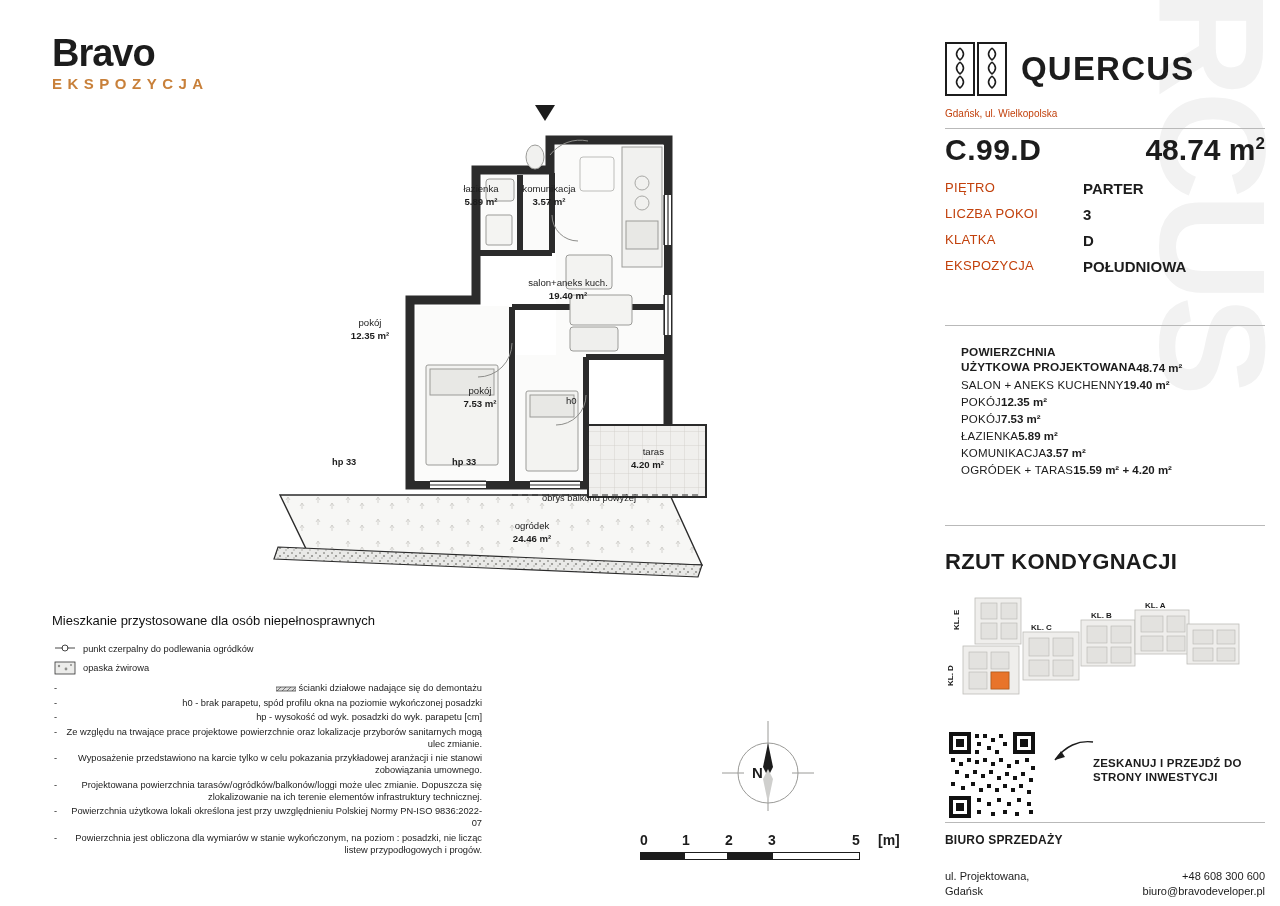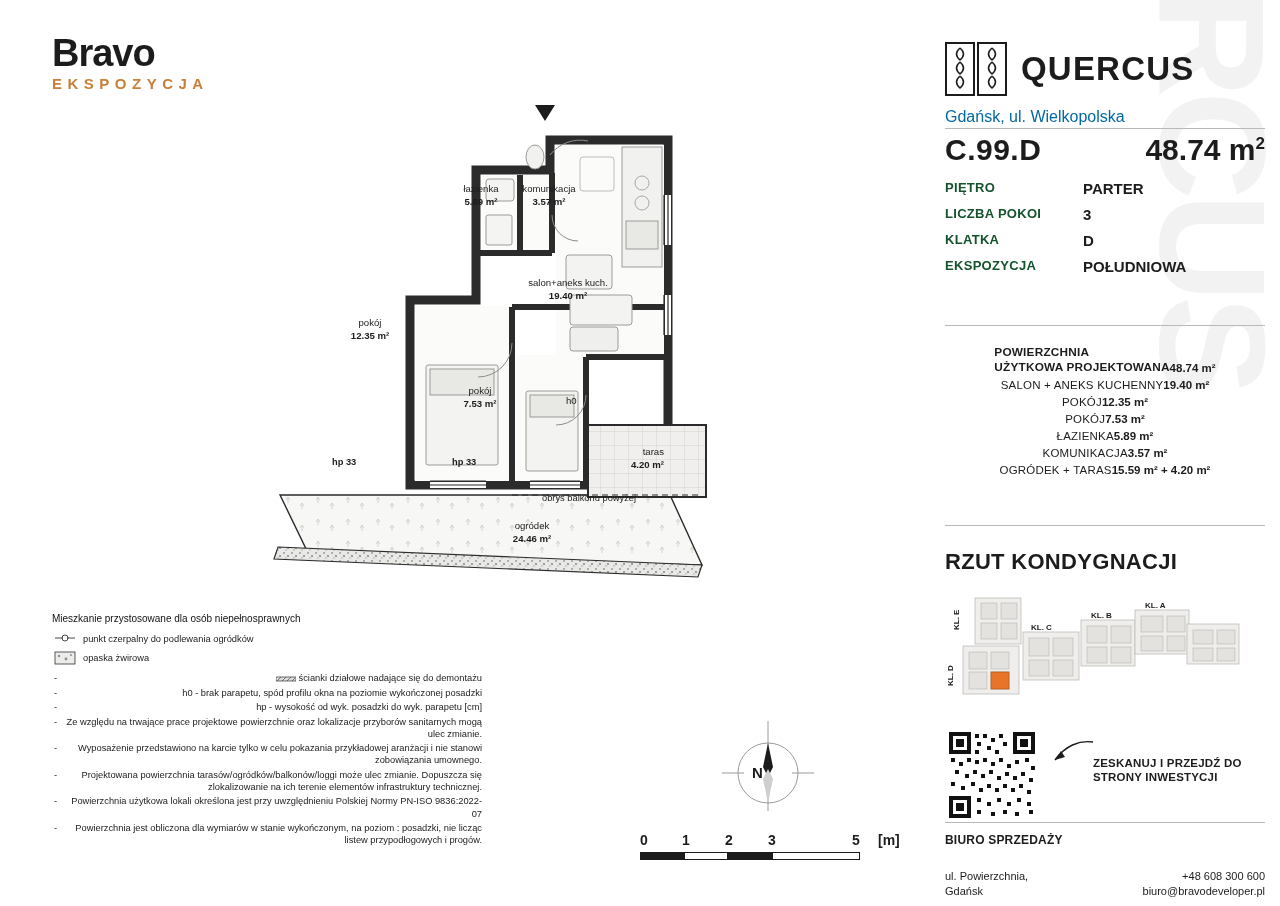--- a/index.html
+++ b/index.html
@@ -20,21 +20,21 @@
   .logo { position:absolute; left:52px; top:34px; }
   .logo-name { font-size:38px; font-weight:bold; letter-spacing:-1px; line-height:1; color:#1c1c1c; }
   .logo-sub { font-size:15px; font-weight:bold; letter-spacing:5.5px; color:#C8803A; margin-top:3px; }
 
   
   .plan { position:absolute; left:250px; top:95px; width:660px; height:500px; }
   .plan svg { display:block; }
 
   
   .legend { position:absolute; left:52px; top:612px; width:430px; font-size:9.3px; line-height:1.32; color:#222; }
-  .legend .head { font-size:10px; margin-bottom:7px; color:#111; }
+  .legend .head { font-size:13px; margin-bottom:13px; color:#111; }
   .legend-row { display:flex; align-items:flex-start; margin-bottom:6px; }
   .legend-ico { width:26px; flex:0 0 26px; margin-right:5px; display:flex; align-items:center; justify-content:center; }
   .legend-txt { flex:1; padding-top:1px; }
   .bul { position:relative; padding-left:11px; margin-bottom:2px; }
   .bul:before { content:"-"; position:absolute; left:2px; top:0; }
   .bullets { margin-top:7px;text-align:right; }
 
   
   .compass { position:absolute; left:718px; top:715px; width:100px; height:100px; }
 
@@ -46,37 +46,37 @@
   .seg { position:absolute; top:0; height:8px; }
 
   
   .right { position:absolute; left:915px; top:0; width:365px; height:906px; background:#ffffff; }
   .watermark { position:absolute; right:-18px; top:390px; font-size:150px; font-weight:bold; color:#f2f2f2; letter-spacing:-6px; transform:rotate(90deg); transform-origin:right top; white-space:nowrap; z-index:0; }
   .right-inner { position:relative; z-index:1; }
 
   .brandline { position:absolute; left:30px; top:40px; display:flex; align-items:center; }
   .brand-mark { width:62px; height:58px; margin-right:14px; }
   .brand-text { font-size:33px; font-weight:bold; letter-spacing:1.2px; color:#1c1c1c; }
-  .brand-addr { position:absolute; left:30px; top:108px; font-size:16px; color:#0369a1; }
+  .brand-addr { position:absolute; left:30px; top:108px; font-size:10px; color:#c2410c; }
 
   .titlerow { position:absolute; left:30px; top:133px; width:320px; display:flex; justify-content:space-between; align-items:baseline; }
   .unit-id { font-size:30px; font-weight:bold; letter-spacing:0.5px; }
   .unit-area { font-size:30px; font-weight:bold;margin-left:16px; }
   .unit-area sup { font-size:17px; }
 
   .specs { position:absolute; left:30px; top:180px; width:320px; font-size:13px; }
   .spec-row { display:flex; margin-bottom:9px; }
-  .spec-k { width:138px; font-weight:bold; letter-spacing:0.3px; color:#14532d; }
+  .spec-k { width:138px; font-weight:normal; letter-spacing:0.3px; color:#c2410c; }
   .spec-v { font-weight:bold; font-size:15px; }
 
   .hr { position:absolute; left:30px; width:320px; height:1px; background:#b9b9b9; }
 
   .areas { position:absolute; left:30px; top:340px; width:320px; font-size:11.5px; }
   .areas .title { font-weight:bold; font-size:11.8px; line-height:1.25; letter-spacing:0.2px; }
-  .a-row { display:flex; justify-content:center; margin-top:5px; }
+  .a-row { display:flex; justify-content:flex-start; margin-top:5px;margin-left:16px; }
   .a-row.hdr { font-weight:bold; }
   .a-k { text-transform:uppercase; letter-spacing:0.2px; }
   .a-v { font-weight:bold; }
 
   .rzut-title { position:absolute; left:30px; top:549px; font-size:22px; font-weight:bold; letter-spacing:0.3px; }
 
   .keyplan { position:absolute; left:30px; top:590px; width:320px; height:125px; }
 
   .qr { position:absolute; left:32px; top:730px; width:90px; height:90px; }
   .qr-arrow { position:absolute; left:136px; top:738px; }
@@ -533,21 +533,21 @@
         <div>ZESKANUJ I PRZEJDŹ DO</div>
         <div>STRONY INWESTYCJI</div>
       </div>
 
       <div class="hr" style="top:822px;"></div>
 
       <div class="sales">
         <div class="h">BIURO SPRZEDAŻY</div>
         <div class="cols">
           <div class="l">
-            <div>ul. Powierzchnia,</div>
+            <div>ul. Projektowana,</div>
             <div>Gdańsk</div>
           </div>
           <div class="r">
             <div>+48 608 300 600</div>
             <div>biuro@bravodeveloper.pl</div>
           </div>
         </div>
       </div>
 
     </div>

